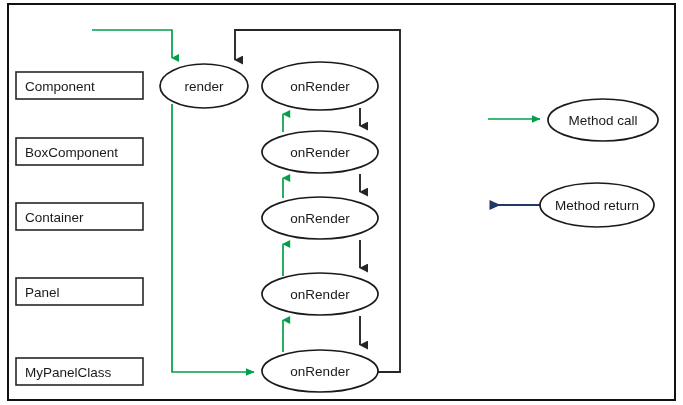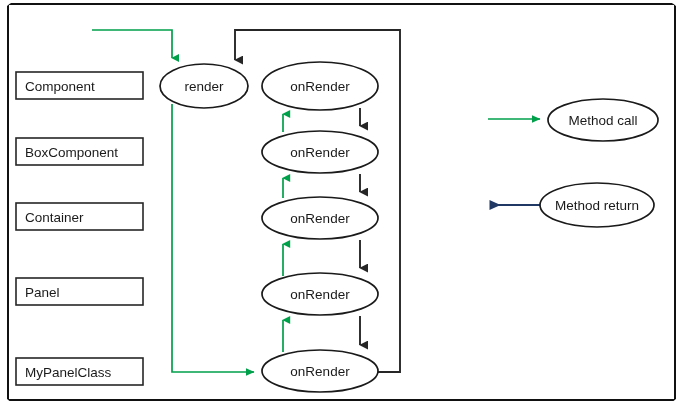--- a/index.html
+++ b/index.html
@@ -10,21 +10,20 @@
   }
   body {
     font-family: "Liberation Sans", sans-serif;
   }
   #diagram-root {
     position: relative;
     width: 683px;
     height: 405px;
     background: #ffffff;
     overflow: hidden;
-    border-radius: 22px;
   }
   svg.diagram-canvas {
     display: block;
     width: 683px;
     height: 405px;
   }
   .class-box-rect {
     fill: #ffffff;
     stroke: #262626;
     stroke-width: 1.6;

